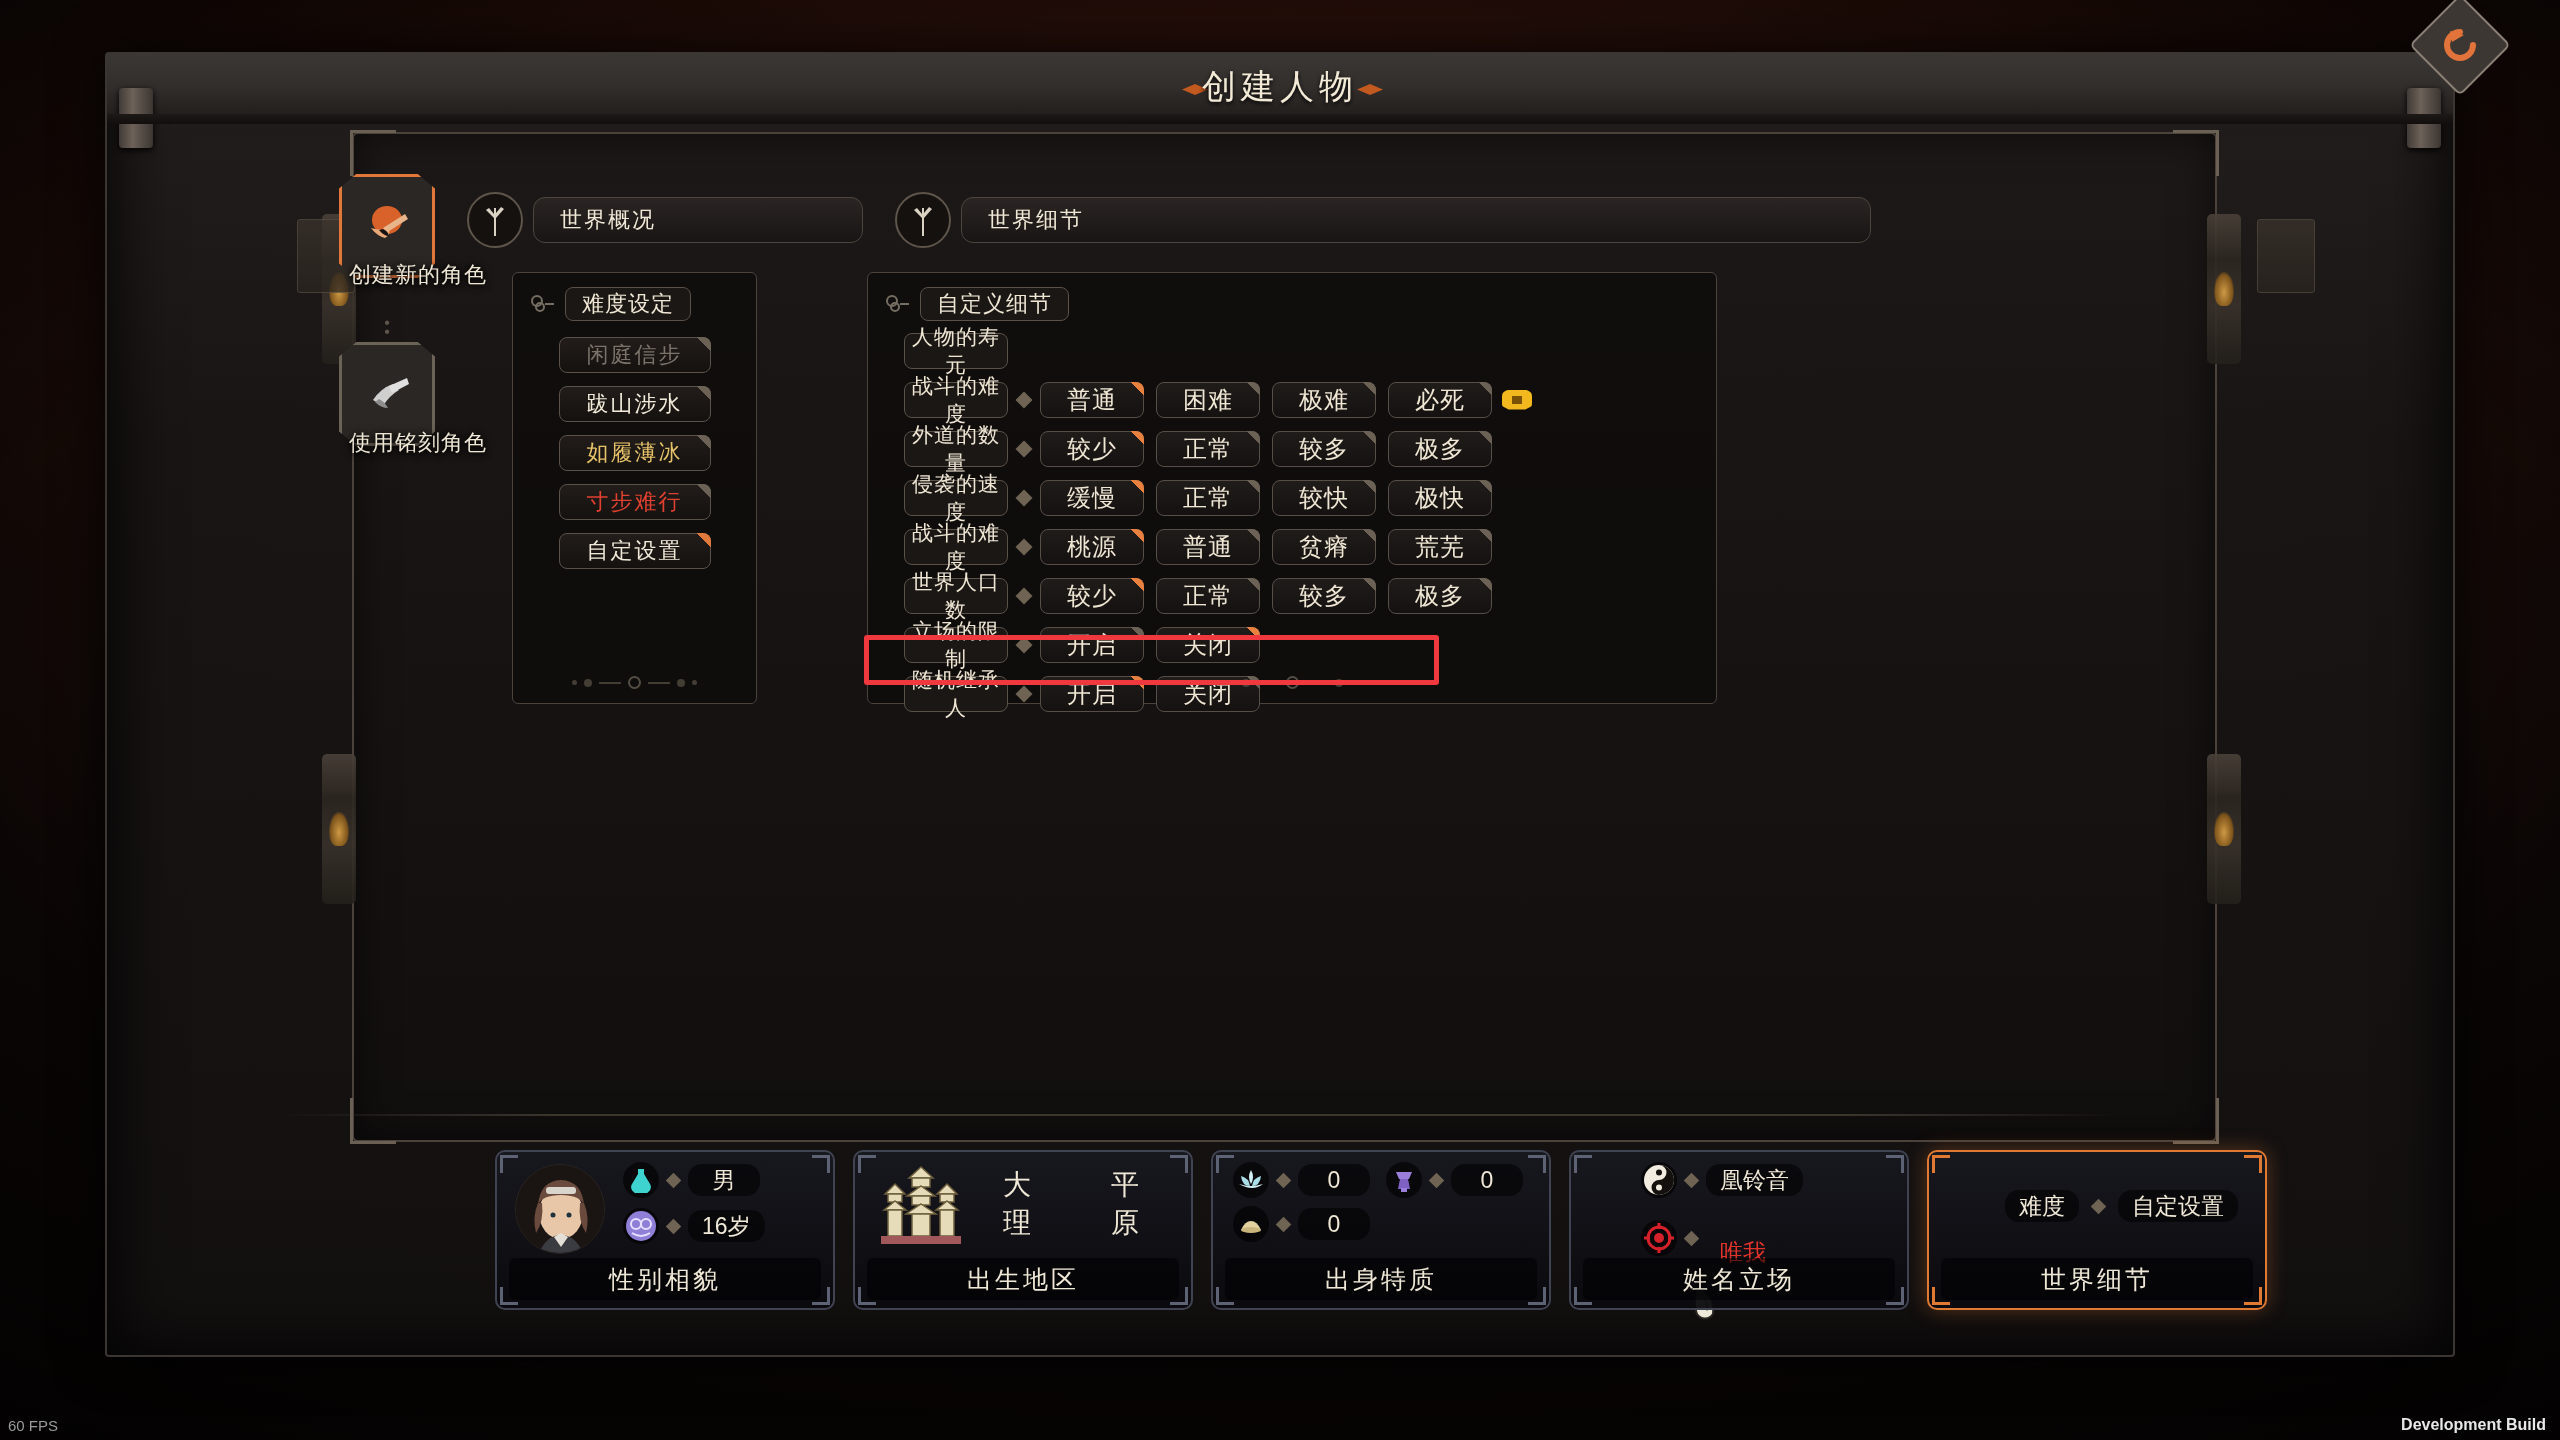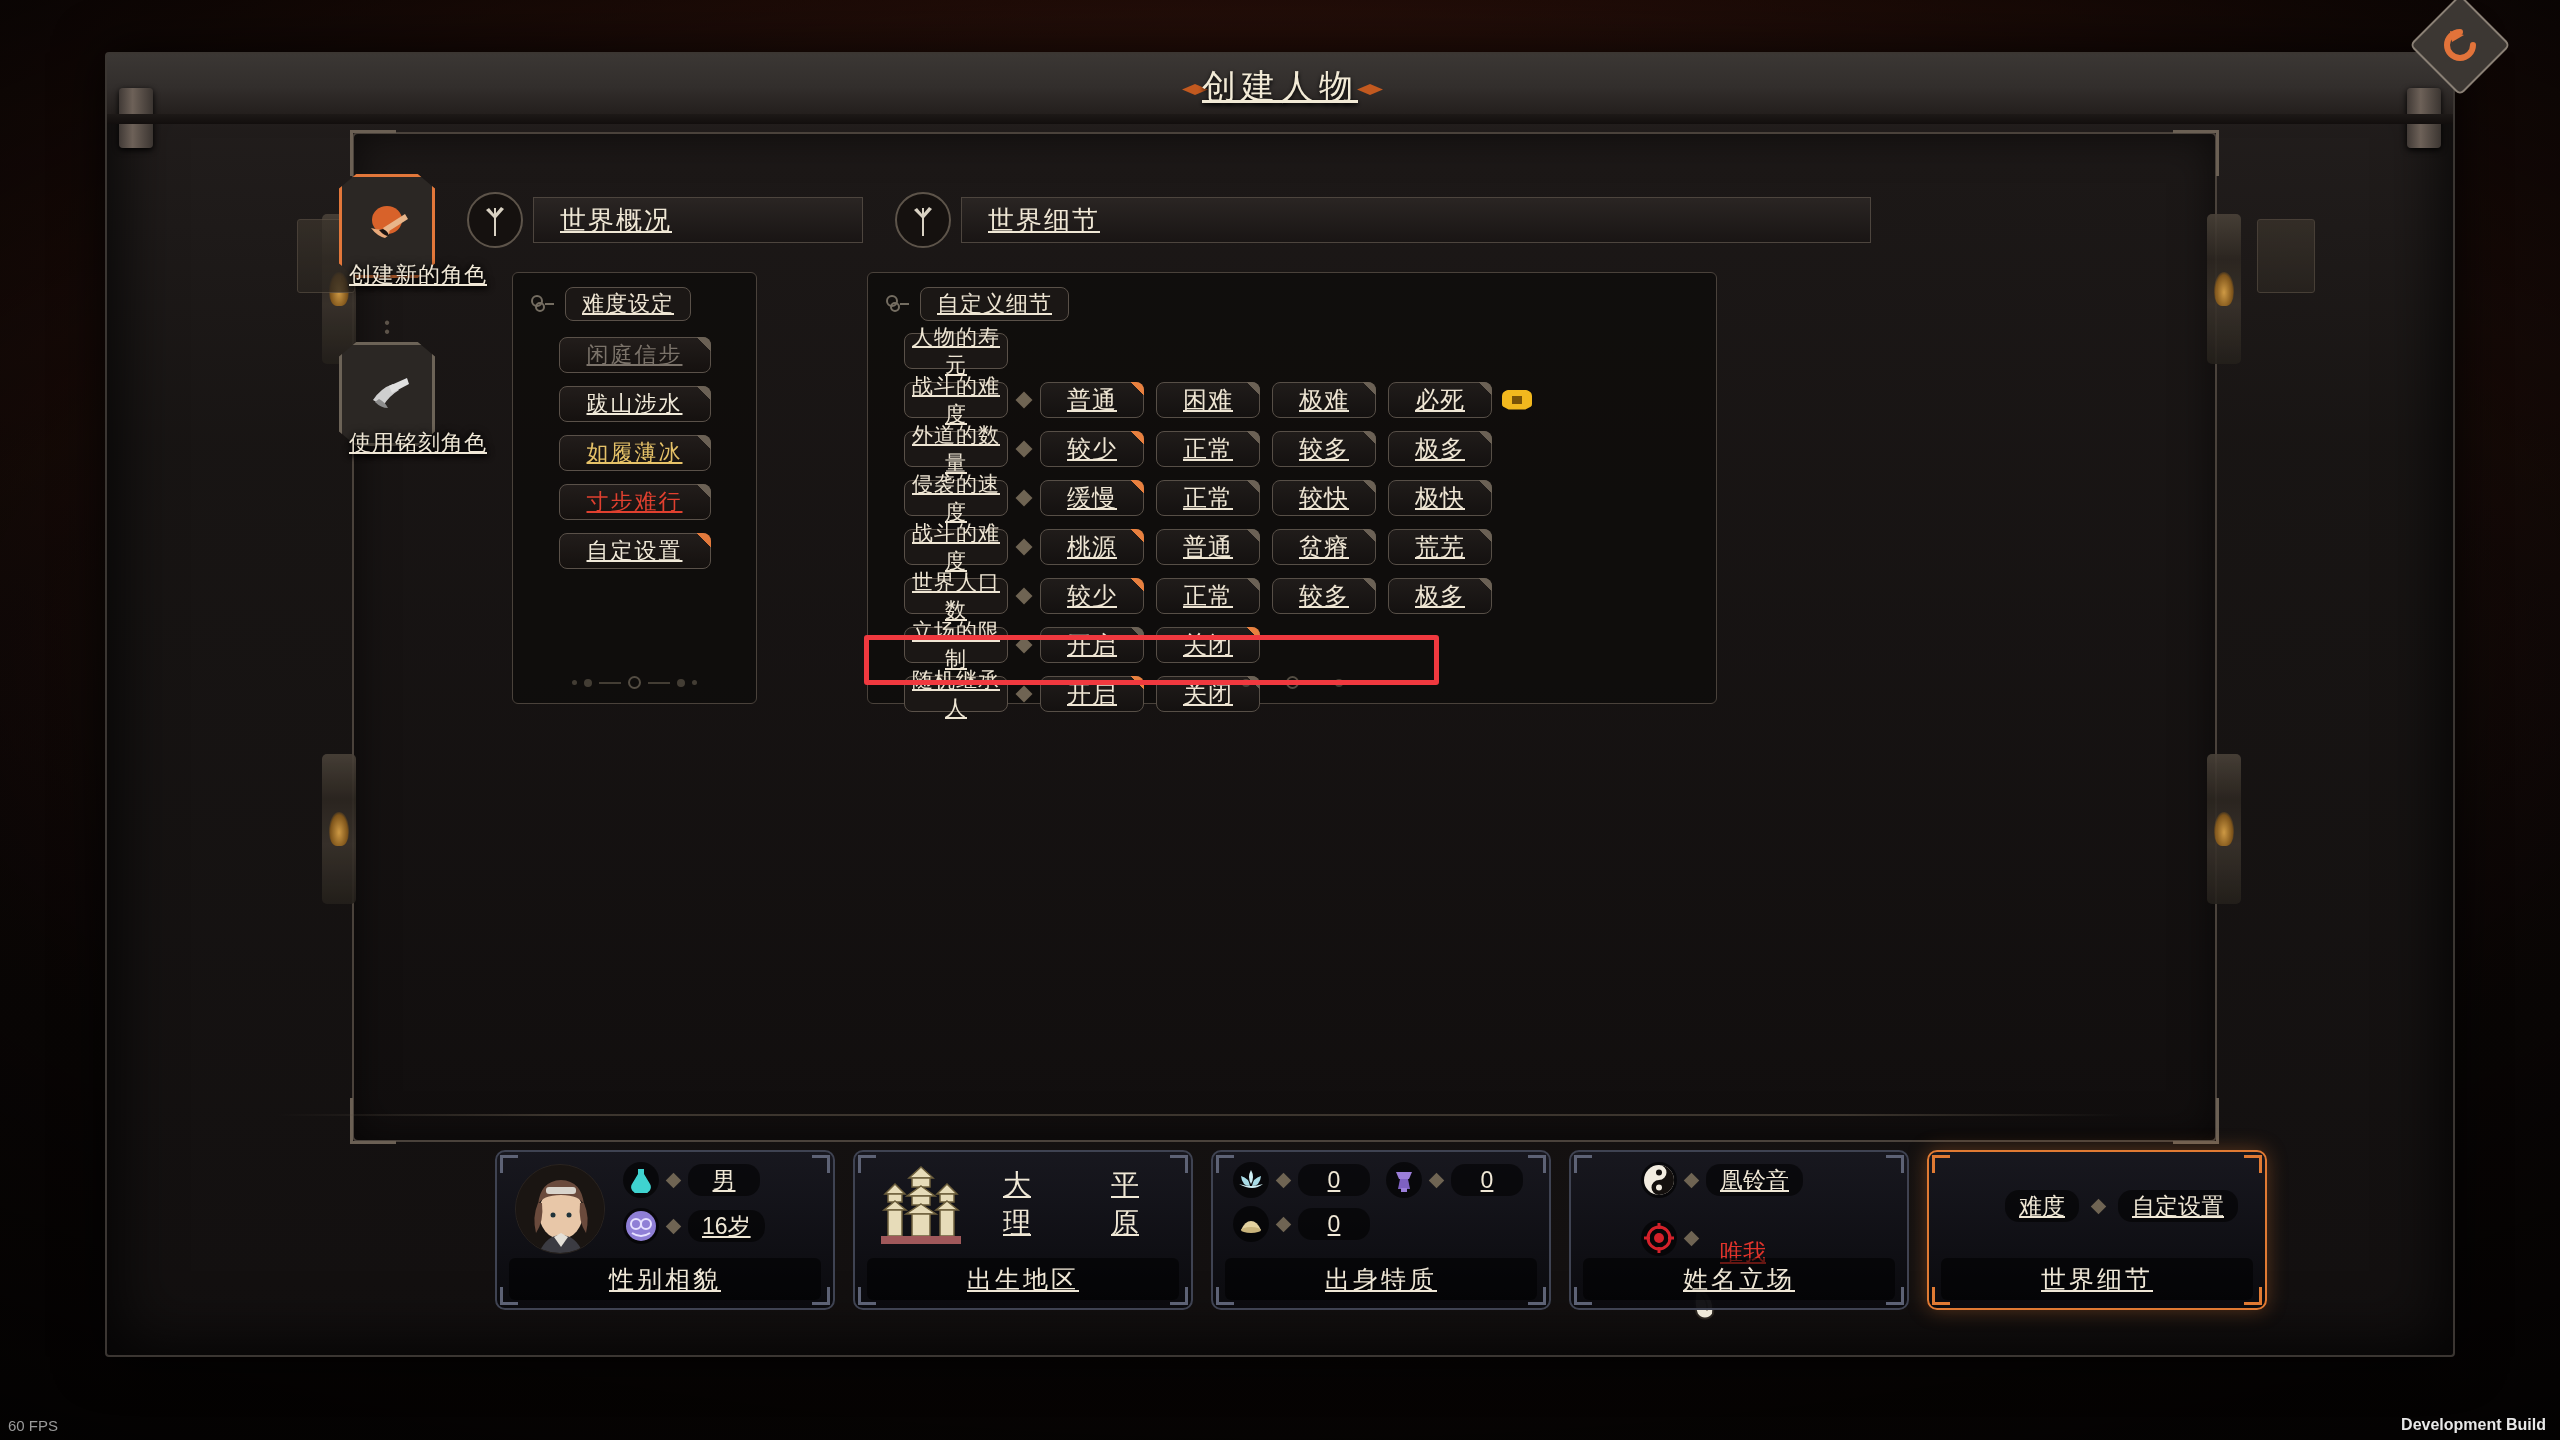--- a/index.html
+++ b/index.html
@@ -141,22 +141,22 @@
   }
   .tab-ico{
     width:56px; height:56px; border-radius:50%;
     background:#15110f; border:2px solid #5d544a;
     display:flex; align-items:center; justify-content:center;
     margin-right:10px; flex:none;
   }
   .tab-body{
     height:46px; display:flex; align-items:center; padding:0 26px;
     background:linear-gradient(180deg,#2a2523,#191514);
-    border:1px solid #4d453e; border-radius:0;
-    font-size:26px; color:#f0e8d6; letter-spacing:2px;
+    border:1px solid #4d453e; border-radius:12px;
+    font-size:22px; color:#f0e8d6; letter-spacing:2px;
   }
   #tab-0 .tab-body{ width:330px; }
   #tab-1 .tab-body{ width:910px; }
 
   
   .panel{
     position:absolute;
     background:rgba(13,11,10,.72);
     border:1px solid #4a423b;
     border-radius:6px;
@@ -295,21 +295,21 @@
     overflow:hidden; border:1px solid #2a2420;
   }
 
   
   #cursor{ position:absolute; left:1586px; top:1230px; }
 
   
   #fps{ position:absolute; left:8px; bottom:6px; font-size:15px; color:#9a9a9a; }
   #build{ position:absolute; right:14px; bottom:6px; font-size:16px; color:#e8e8e8; font-weight:bold; }
 
-  .cn{ font-family:"Liberation Sans","DejaVu Sans",sans-serif;text-decoration:underline; }
+  .cn{ font-family:"Liberation Sans","DejaVu Sans",sans-serif; }
 </style>
 </head>
 <body>
 
 <div id="bg">
   <div class="vine" style="left:140px;top:-180px;width:420px;height:320px;transform:rotate(18deg);"></div>
   <div class="vine" style="left:760px;top:-230px;width:520px;height:300px;transform:rotate(-8deg);"></div>
   <div class="vine" style="left:1900px;top:-200px;width:520px;height:300px;transform:rotate(12deg);"></div>
 </div>
 

